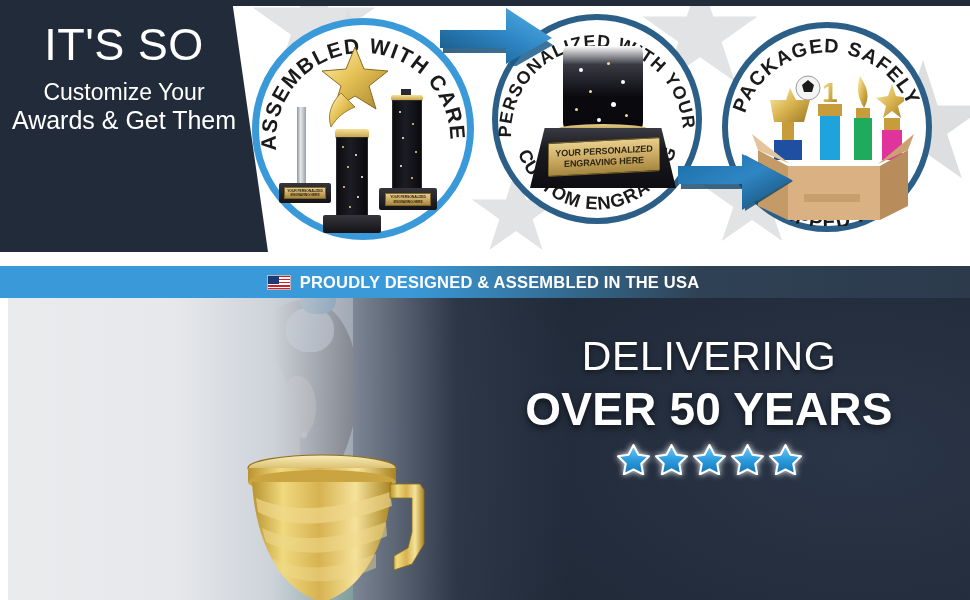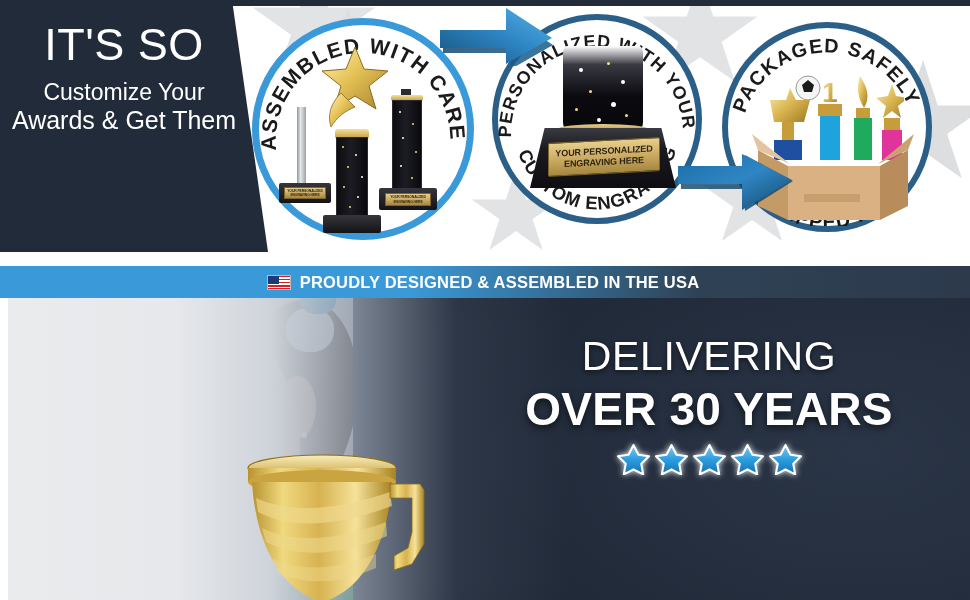--- a/index.html
+++ b/index.html
@@ -428,21 +428,21 @@
 
       <path d="M12,46 C48,62 92,58 146,40 L148,54 C94,74 48,78 14,60 Z" fill="#efd98d" opacity="0.65"></path>
       <path d="M18,76 C52,92 94,88 142,70 L143,84 C96,104 54,106 22,90 Z" fill="#efd98d" opacity="0.55"></path>
       <path d="M28,106 C56,120 92,118 132,102 L132,116 C96,132 60,134 34,120 Z" fill="#efd98d" opacity="0.45"></path>
 
       <path d="M146,32 L176,32 L180,38 L180,92 L168,112 L150,118 L150,104 L164,96 L168,80 L168,46 L146,46 Z" fill="url(#cupg)" stroke="#8e6e1c" stroke-width="0.8"></path>
     </svg>
 
     <div id="msg">
       <div id="m1">DELIVERING</div>
-      <div id="m3">OVER 30 YEARS</div>
+      <div id="m3">OVER 50 YEARS</div>
       <div id="stars-row">
         <svg class="rate-star" viewBox="0 0 34 33">
           <defs>
               <linearGradient id="sg" x1="0" y1="0" x2="0" y2="1">
             <stop offset="0%" stop-color="#7ecdf4"></stop>
                 <stop offset="48%" stop-color="#2e9ee0"></stop>
             <stop offset="100%" stop-color="#1073b4"></stop>
               </linearGradient>
             </defs>
           <path d="M17,2 L22,12 L33,13.6 L25,21.4 L27,32.5 L17,27.2 L7,32.5 L9,21.4 L1,13.6 L12,12 Z" fill="url(#sg)" stroke="#ffffff" stroke-width="2.1" stroke-linejoin="round"></path>

